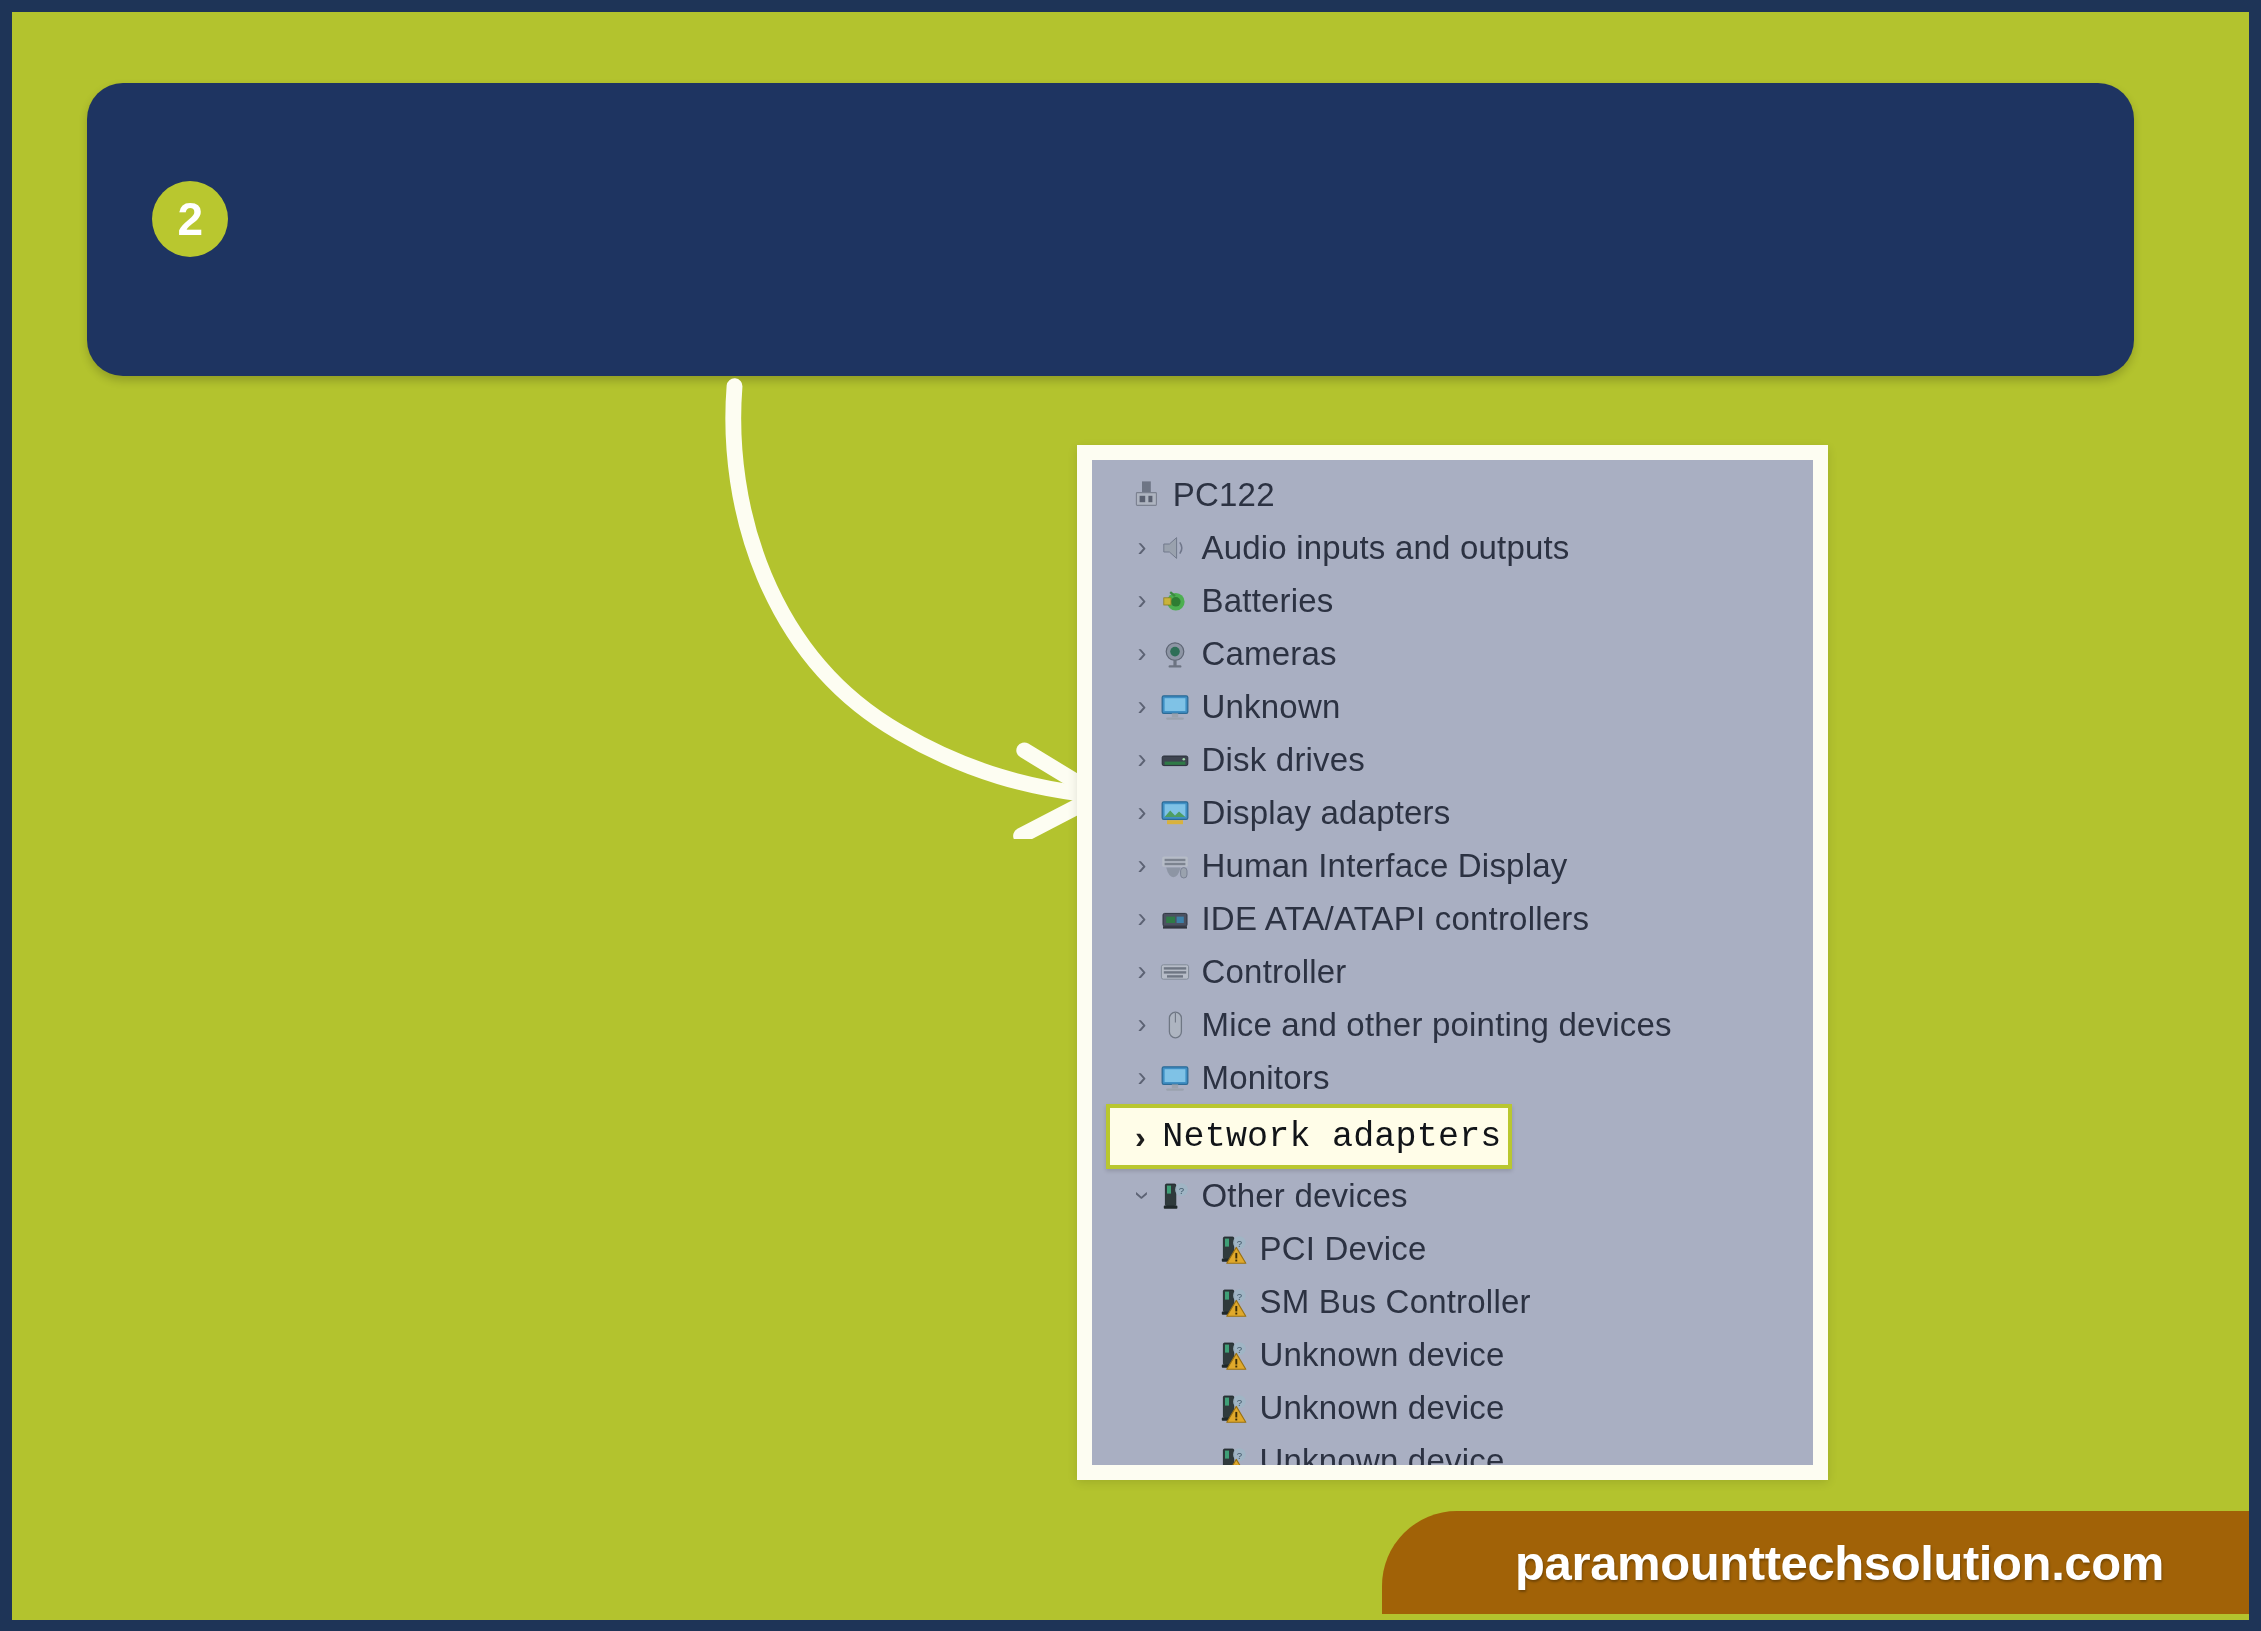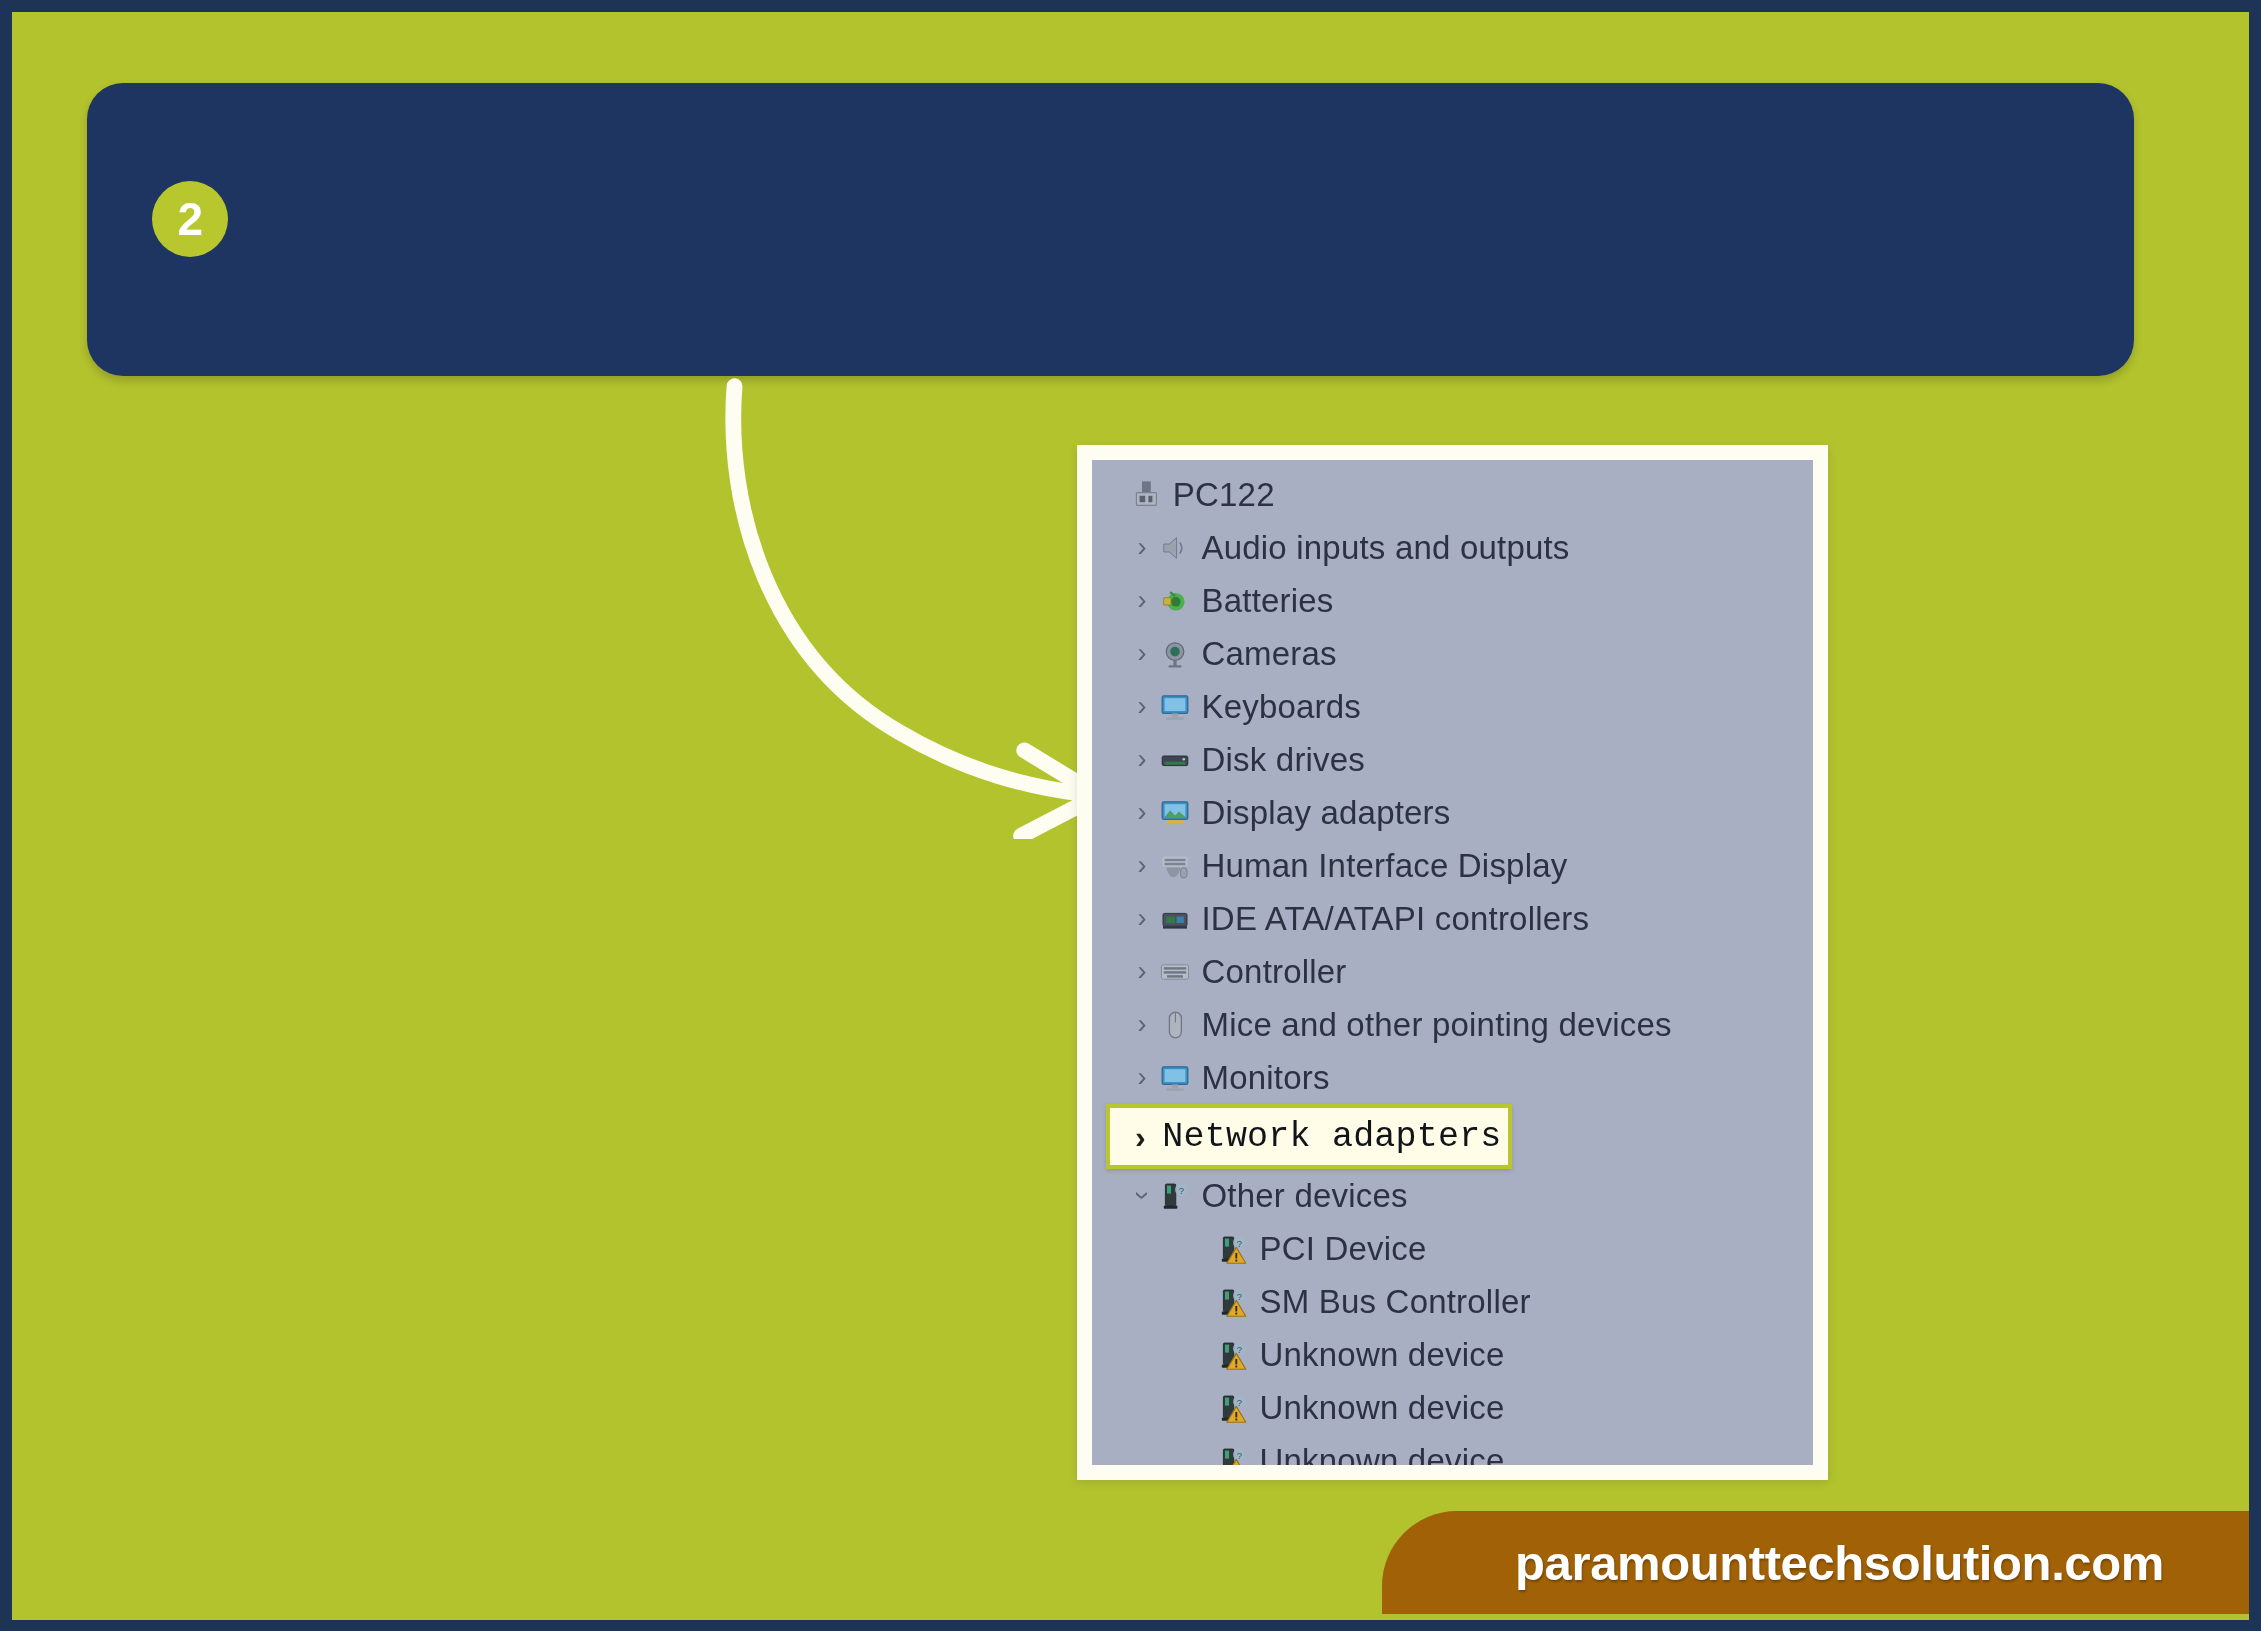--- a/index.html
+++ b/index.html
@@ -220,21 +220,21 @@
           <div class="tree-row ind-1">
             <span class="chev">›</span>
             <span class="ico">
               <svg width="32" height="32" viewBox="0 0 40 40">
                 <rect x="4" y="6" width="32" height="22" rx="2" fill="#3f8fc4" stroke="#2d6b96" stroke-width="1.6"></rect>
                 <rect x="7" y="9" width="26" height="16" fill="#7fc2e6"></rect>
                 <rect x="16" y="28" width="8" height="5" fill="#9aa2ae"></rect>
                 <rect x="9" y="33" width="22" height="3" rx="1.5" fill="#9aa2ae"></rect>
               </svg>
             </span>
-            <span class="lbl">Keyboards</span>
+            <span class="lbl">Unknown</span>
           </div>
           <div class="tree-row ind-1">
             <span class="chev">›</span>
             <span class="ico">
               <svg width="32" height="32" viewBox="0 0 40 40">
                 <rect x="4" y="15" width="32" height="12" rx="2" fill="#3e4450" stroke="#272c36" stroke-width="1.2"></rect>
                 <rect x="7" y="22" width="26" height="4" fill="#2f7a46"></rect>
                 <circle cx="31" cy="19" r="1.6" fill="#9ed6a8"></circle>
               </svg>
             </span>

